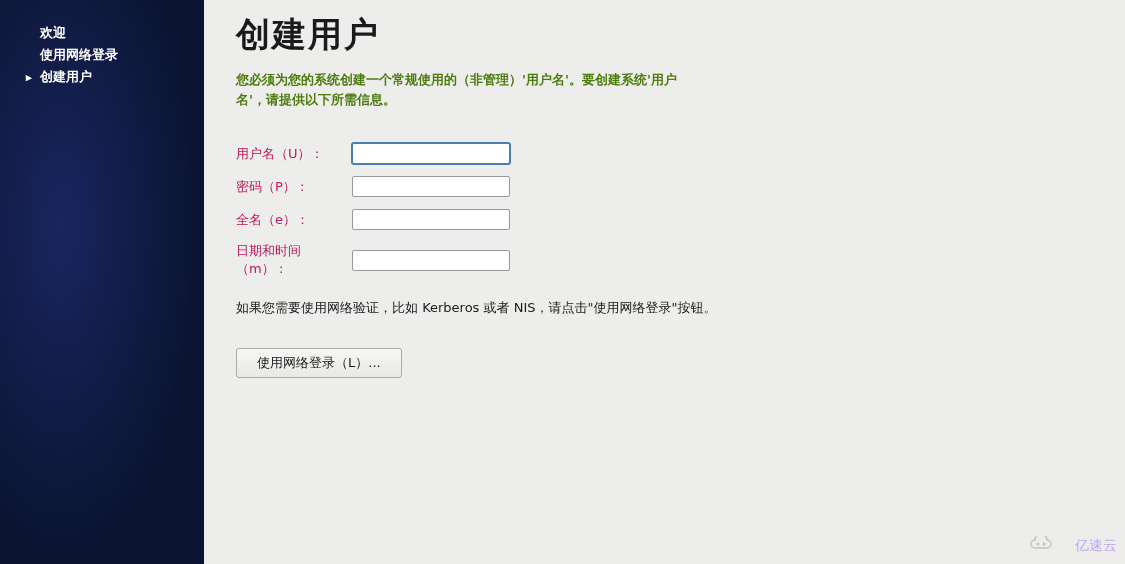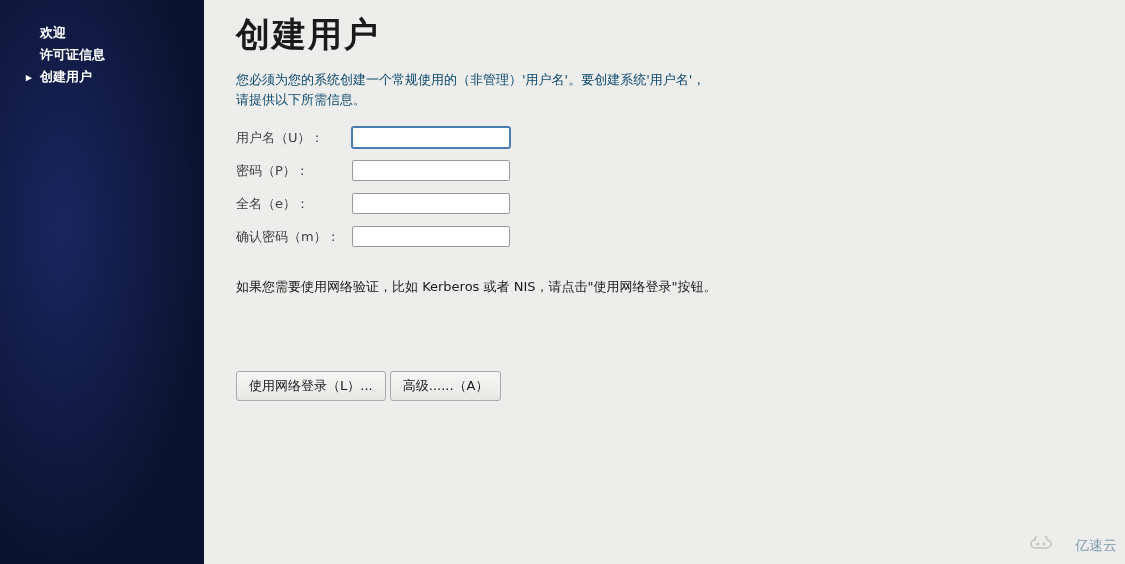--- a/index.html
+++ b/index.html
@@ -55,36 +55,37 @@
     .page-title {
       font-size: 34px;
       font-weight: bold;
       color: #1a1a1a;
       margin-bottom: 12px;
       letter-spacing: 2px;
     }
     
     .description {
       font-size: 13px;
-      color: #0c4a6e;
+      color: #4d7c0f;
       line-height: 1.5;
       max-width: 470px;
-      margin-bottom: 18px;
+      margin-bottom: 34px;
+      font-weight: bold;
     }
     
     .form-row {
       display: flex;
       align-items: center;
       margin-bottom: 12px;
     }
     
     .form-label {
       width: 116px;
       font-size: 13px;
-      color: #404040;
+      color: #be185d;
     }
     
     .form-input {
       width: 158px;
       height: 21px;
       border: 1px solid #999;
       background: #fff;
       padding: 1px 4px;
       font-size: 13px;
       border-radius: 2px;
@@ -93,62 +94,61 @@
     .form-input.focused {
       border: 1px solid #4a7db1;
       box-shadow: 0 0 0 1px #4a7db1;
     }
     
     .info-text {
       font-size: 13px;
       color: #1a1a1a;
       line-height: 1.5;
       max-width: 500px;
-      margin-top: 30px;
+      margin-top: 20px;
       margin-bottom: 30px;
     }
     
     .btn {
       background: linear-gradient(to bottom, #f6f6f4, #e8e8e6);
       border: 1px solid #aaa;
       border-radius: 3px;
-      padding: 5px 12px;
+      padding: 5px 20px;
       font-size: 13px;
       color: #1a1a1a;
       cursor: pointer;
       font-family: inherit;
-      margin-top: 44px;
     }
     
     .watermark {
       position: fixed;
       right: 8px;
       bottom: 8px;
       display: flex;
       align-items: center;
       gap: 22px;
       opacity: 0.5;
-      color: #0c4a6e;
+      color: #8b5cf6;
       font-size: 14px;
       pointer-events: none;
     }
     
     .watermark-icon {
       font-size: 18px;
     }
   </style>
 </head>
 <body>
 
 <div class="sidebar">
   <div class="sidebar-item">
     <span>欢迎</span>
   </div>
   <div class="sidebar-item">
-    <span>许可证信息</span>
+    <span>使用网络登录</span>
   </div>
   <div class="sidebar-item active">
     <span>创建用户</span>
   </div>
 </div>
 
 <div class="main">
   <h1 class="page-title">创建用户</h1>
   
   <p class="description">您必须为您的系统创建一个常规使用的（非管理）'用户名'。要创建系统'用户名'，请提供以下所需信息。</p>
@@ -162,30 +162,29 @@
     <label class="form-label">密码（P）：</label>
     <input type="password" class="form-input" value="" style="">
   </div>
   
   <div class="form-row">
     <label class="form-label">全名（e）：</label>
     <input type="text" class="form-input" value="" style="">
   </div>
   
   <div class="form-row">
-    <label class="form-label">确认密码（m）：</label>
+    <label class="form-label">日期和时间（m）：</label>
     <input type="password" class="form-input" value="" style="">
   </div>
   
   <p class="info-text">如果您需要使用网络验证，比如 Kerberos 或者 NIS，请点击"使用网络登录"按钮。</p>
   
   <button class="btn">使用网络登录（L）...</button>
   
   
-  <button class="btn">高级......（A）</button>
 </div>
 
 <div class="watermark">
   <span class="watermark-icon">
     <svg width="24" height="16" viewBox="0 0 24 16" fill="none" stroke="#999" stroke-width="1.5">
       <path d="M6 12 A4 4 0 1 1 6 4 A6 6 0 0 1 18 4 A4 4 0 1 1 18 12 Z"></path>
       <circle cx="9" cy="8" r="1.5" fill="#999" stroke="none"></circle>
       <circle cx="15" cy="8" r="1.5" fill="#999" stroke="none"></circle>
     </svg>
   </span>

